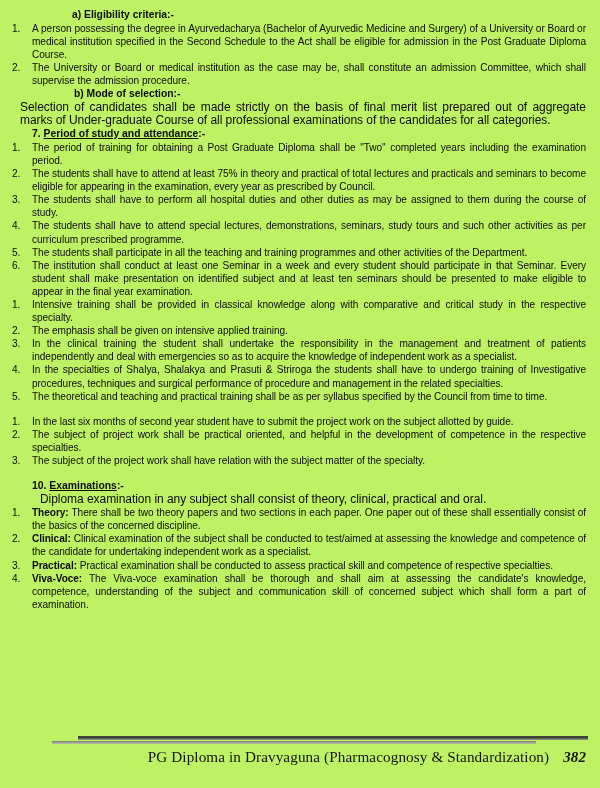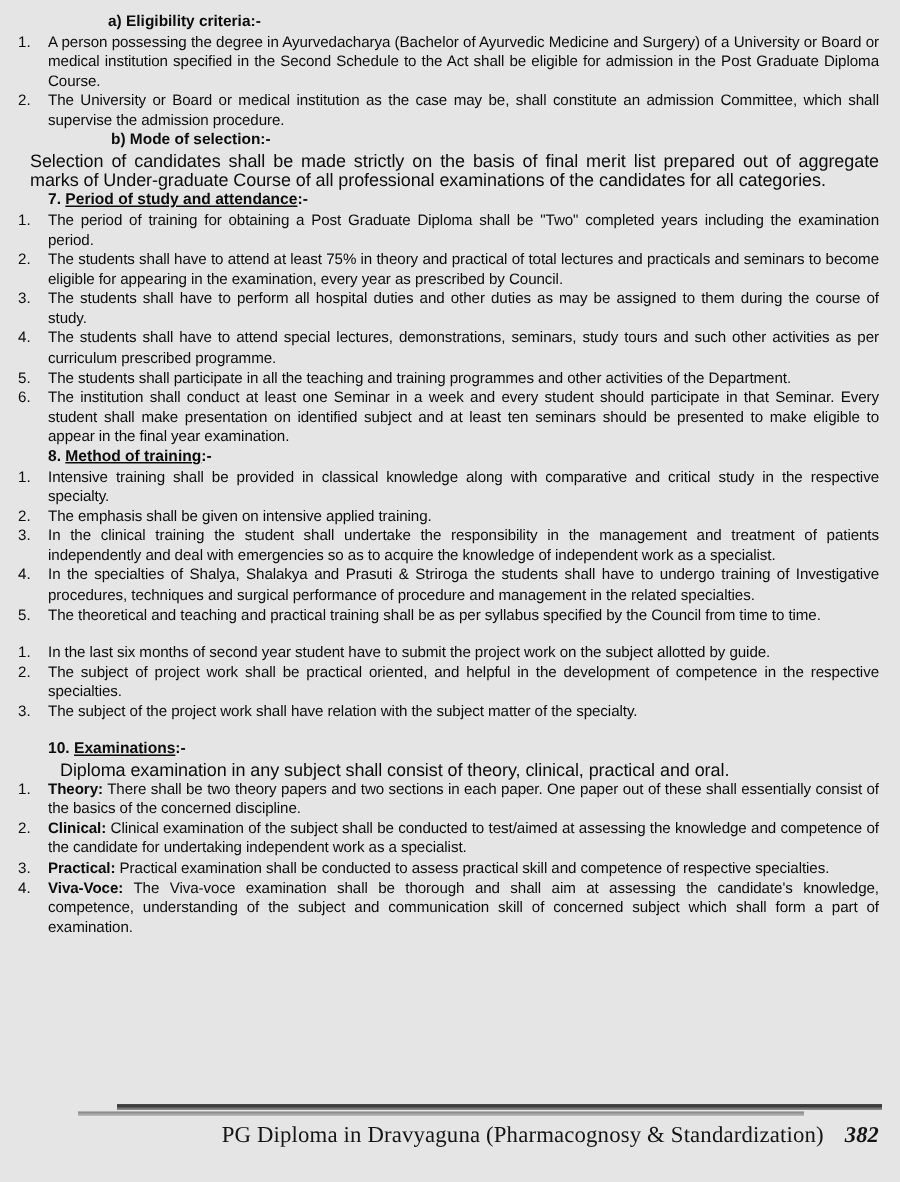--- a/index.html
+++ b/index.html
@@ -14,21 +14,21 @@
     font-family: "Liberation Sans", sans-serif;
     color: #0c0c0c;
     overflow: hidden;
   }
   .page {
     position: relative;
     width: 600px;
     height: 788px;
     box-sizing: border-box;
     padding: 8px 14px 0 10px;
-    background: #e5e5e5;
+    background: #bef264;
   }
 
   
   .block {
     display: flex;
     align-items: flex-start;
     margin: 0;
     padding: 0;
   }
   .num {
@@ -189,23 +189,20 @@
   </div>
   <div class="block">
     <div class="num">5.</div>
     <div class="body-text">The students shall participate in all the teaching and training programmes and other activities of the Department.</div>
   </div>
   <div class="block">
     <div class="num">6.</div>
     <div class="body-text">The institution shall conduct at least one Seminar in a week and every student should participate in that Seminar.  Every student shall make presentation on identified subject and at least ten seminars should be presented to make eligible to appear in the final year examination.</div>
   </div>
 
-  <div class="sec-head">
-    <span>8. </span><span class="u">Method of training</span><span>:-</span>
-  </div>
 
   <div class="block">
     <div class="num">1.</div>
     <div class="body-text">Intensive  training shall   be   provided in classical knowledge     along with comparative and critical study in the respective specialty.</div>
   </div>
   <div class="block">
     <div class="num">2.</div>
     <div class="body-text last-left">The emphasis shall be given on intensive applied training.</div>
   </div>
   <div class="block">

